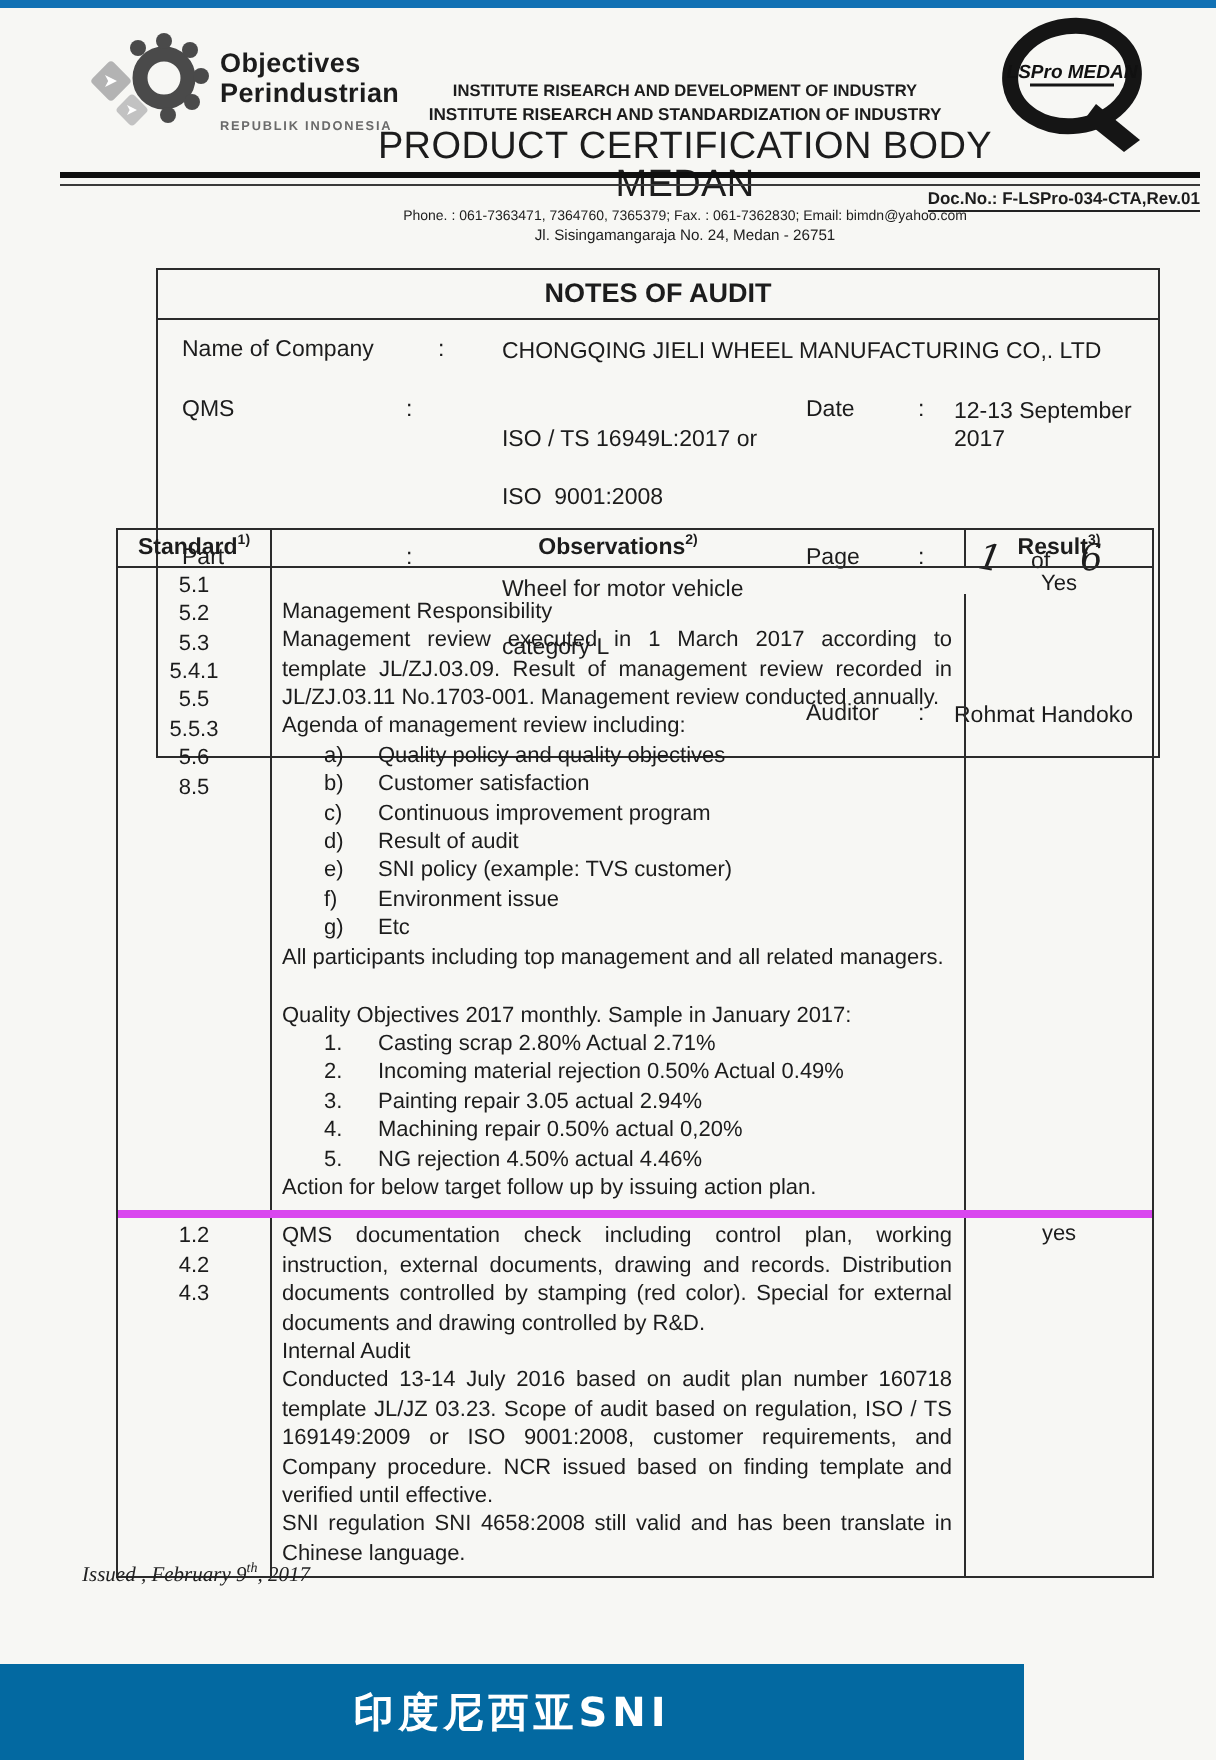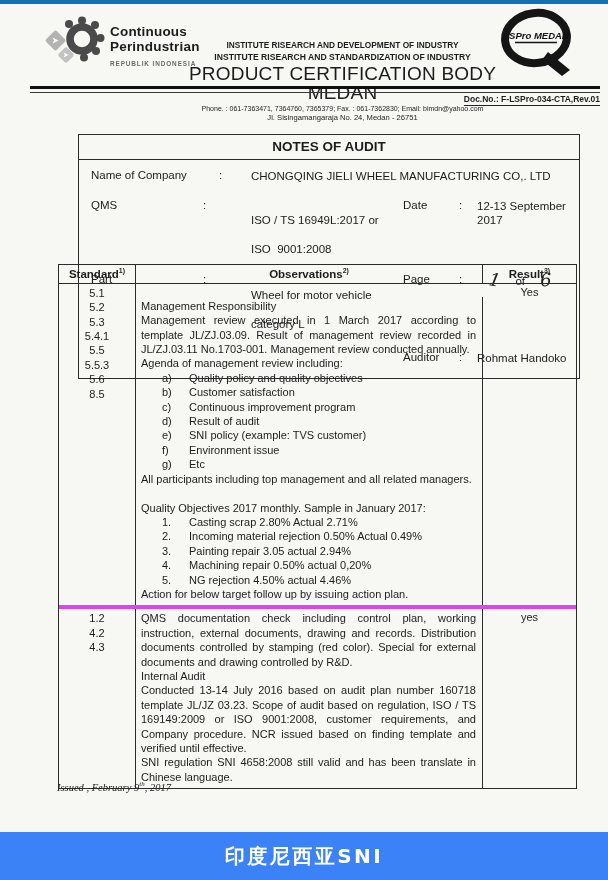--- a/index.html
+++ b/index.html
@@ -52,24 +52,24 @@
   .obs-cell{padding:2px 6px 4px 5px;line-height:14.4px;}
   .res-cell{text-align:center;padding-top:2px;}
   .obs-r1{min-height:296px;margin-top:13px;}
   .obs-r2{min-height:168px;}
   .just{text-align:justify;}
   .gap-top{margin-top:14.4px;}
   .li{display:flex;padding-left:21px;}
   .li .li-marker{width:27px;flex:none;}
   sup{font-size:7px;}
 
-  .issued{position:absolute;left:57px;top:780px;font-family:"Liberation Serif",serif;
+  .issued{position:absolute;left:41px;top:780px;font-family:"Liberation Serif",serif;
           font-style:italic;font-size:10.5px;color:#222;}
 
-  .banner{position:absolute;left:0;top:832px;width:608px;height:48px;background:#3b82f6;
+  .banner{position:absolute;left:0;top:832px;width:512px;height:48px;background:#0369a1;
           display:flex;align-items:center;justify-content:center;}
   .banner-text{color:#ffffff;font-weight:bold;font-size:20px;letter-spacing:2.5px;
                font-family:"DejaVu Sans",sans-serif;}
 </style>
 </head>
 <body>
 
 <div class="page">
   <div class="top-strip"></div>
 
@@ -81,21 +81,21 @@
     <circle cx="54" cy="35" r="4" fill="#4a4a4a"></circle>
     <circle cx="42" cy="41.5" r="4" fill="#4a4a4a"></circle>
     <circle cx="27" cy="8" r="4" fill="#4a4a4a"></circle>
     <rect x="6" y="17" width="15" height="15" rx="2" transform="rotate(45 13.5 24.5)" fill="#b3b3b3"></rect>
     <path d="M10.5 21.5 l6 3 -6 3 1.6-3 z" fill="#ffffff"></path>
     <rect x="18" y="33" width="12" height="12" rx="2" transform="rotate(45 24 39)" fill="#c2c2c2"></rect>
     <path d="M21.5 36.5 l5 2.5 -5 2.5 1.3-2.5 z" fill="#ffffff"></path>
   </svg>
 
   <div class="ministry">
-    <div class="l12">Continuous</div>
+    <div class="l12">Objectives</div>
     <div class="l12">Perindustrian</div>
     <div class="l3">REPUBLIK INDONESIA</div>
   </div>
 
   <div class="center-head">
     <div class="ch1">INSTITUTE RISEARCH AND DEVELOPMENT OF INDUSTRY</div>
     <div class="ch2">INSTITUTE RISEARCH AND STANDARDIZATION OF INDUSTRY</div>
     <div class="ch3">PRODUCT CERTIFICATION BODY MEDAN</div>
     <div class="ch4">Phone. : 061-7363471, 7364760, 7365379; Fax. : 061-7362830; Email: bimdn@yahoo.com</div>
     <div class="ch5">Jl. Sisingamangaraja No. 24, Medan - 26751</div>

